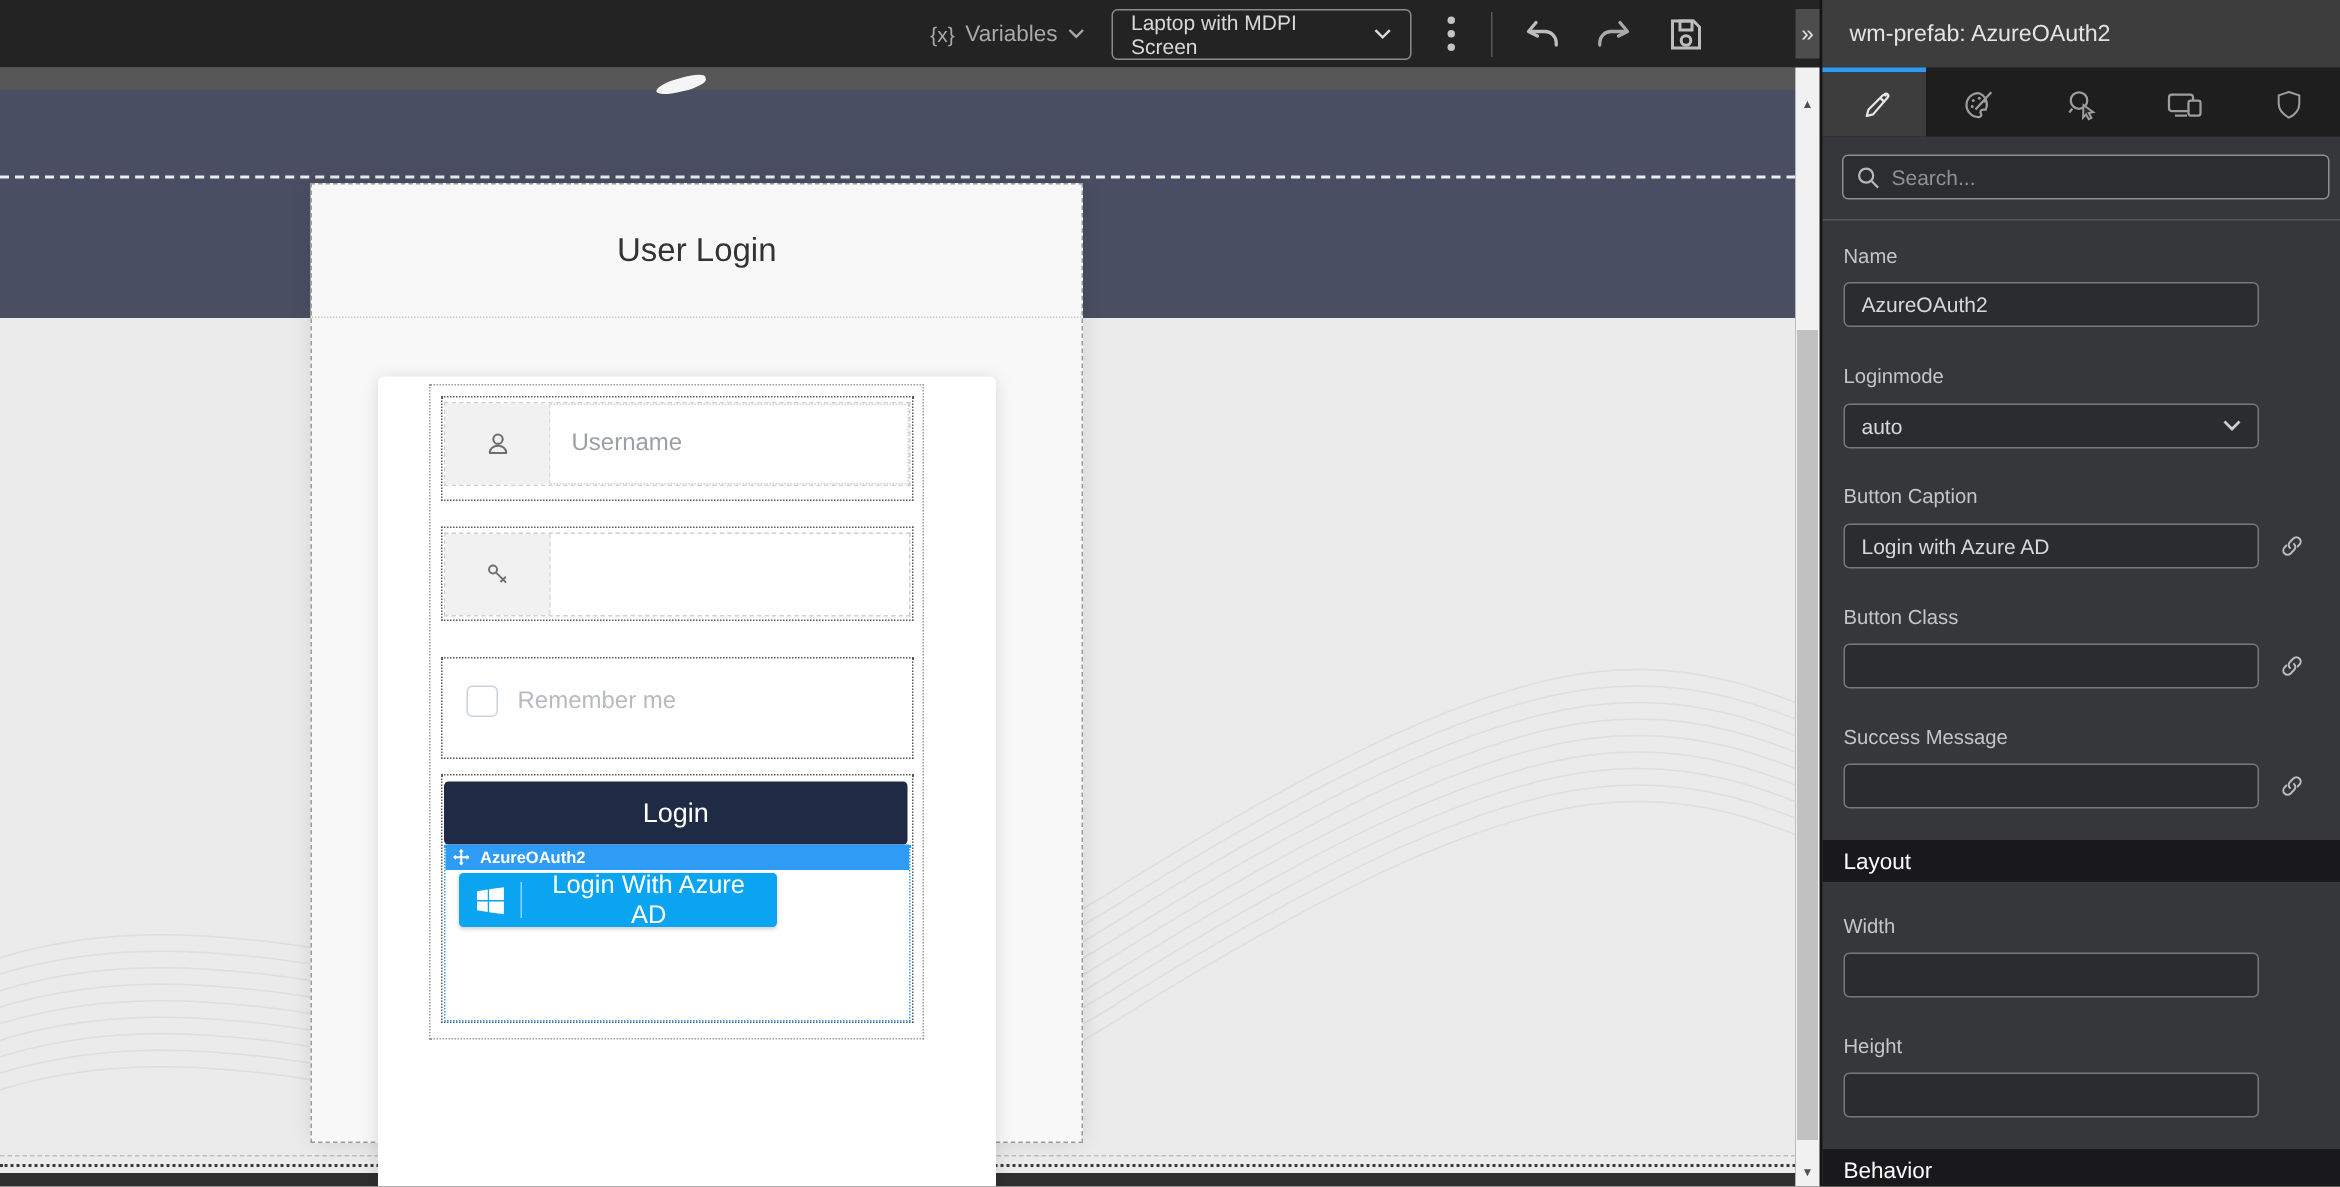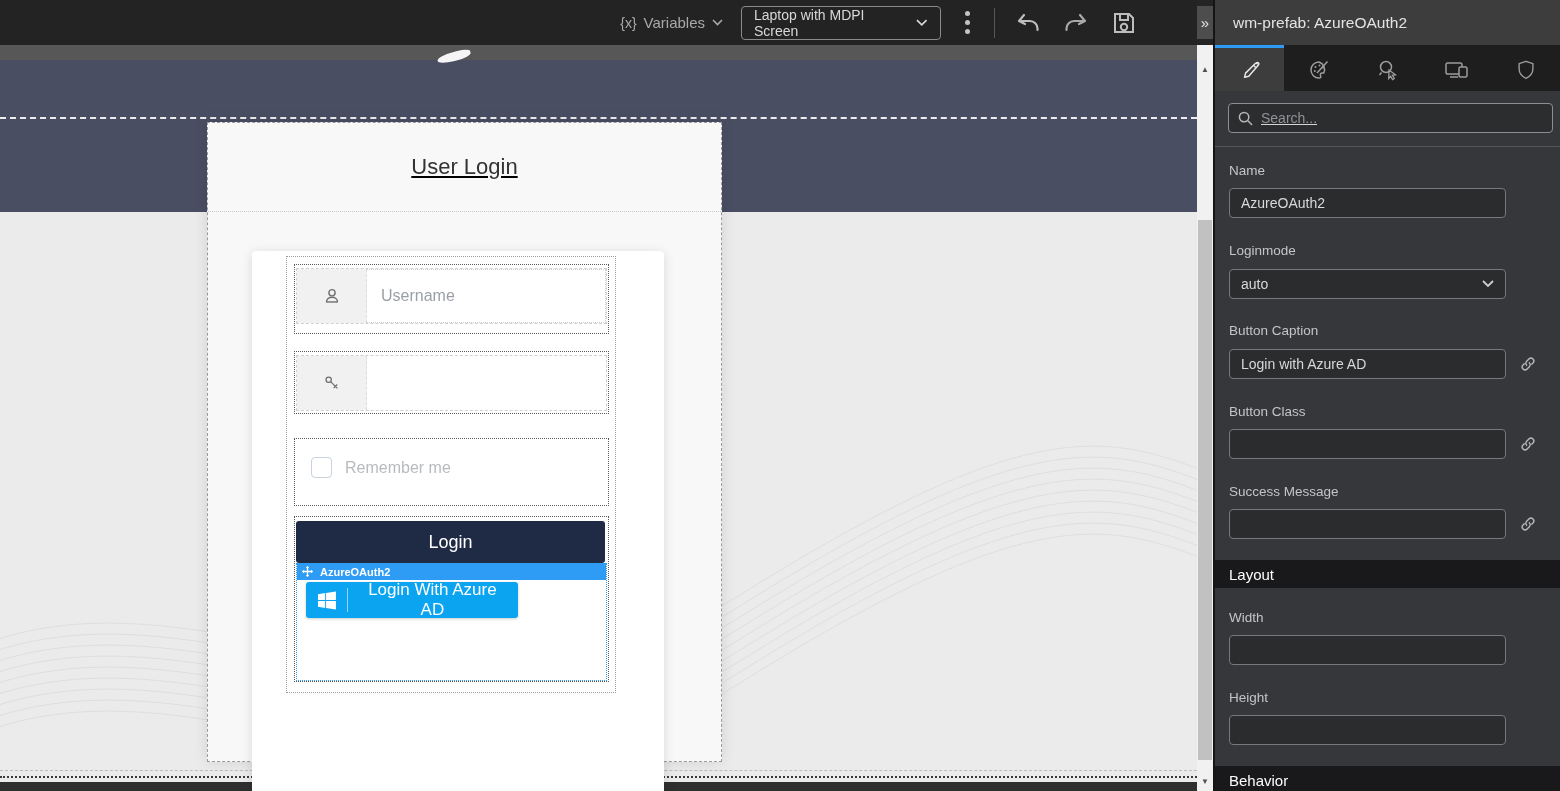--- a/index.html
+++ b/index.html
@@ -24,21 +24,21 @@
 
   
   .canvas { position:absolute; left:0; top:45px; width:1197px; height:746px; background:#ebebeb; overflow:hidden; }
   .strip-grey { position:absolute; left:0; top:0; width:100%; height:15px; background:#575757; }
   .band-navy { position:absolute; left:0; top:15px; width:100%; height:152px; background:#4a4e63; }
   .logo-swoosh { position:absolute; left:437px; top:7px; width:34px; height:9px; background:#f5f5f5; border-radius:60% 40% 50% 50%; transform:rotate(-14deg); }
   .sel-hline { position:absolute; left:0; top:72px; width:100%; border-top:2px dashed rgba(255,255,255,.9); }
   .waves { position:absolute; left:0; bottom:6px; width:1197px; height:420px; }
   .waves path { fill:none; stroke:#dadada; stroke-width:1; opacity:.75; }
 
-  .page-panel { position:absolute; left:207px; top:77px; width:515px; height:640px; background:#f8f8f8; border:1px dashed #9a9a9a; box-shadow:0 0 14px rgba(0,0,0,.10); z-index:5;text-decoration:underline; }
+  .page-panel { position:absolute; left:207px; top:77px; width:515px; height:640px; background:#f8f8f8; border:1px dashed #9a9a9a; box-shadow:0 0 14px rgba(0,0,0,.10); z-index:5; }
   .panel-title { height:89px; display:flex; align-items:center; justify-content:center; font-size:22px; color:#333; border-bottom:1px dotted #c9c9c9; }
   .login-card { position:absolute; left:44px; top:128px; width:412px; height:548px; background:#ffffff; border-radius:4px; box-shadow:0 2px 12px rgba(0,0,0,.13); }
   .form-box { position:absolute; left:34px; top:5px; width:330px; height:437px; border:1px dotted #9b9b9b; padding:7px 6px 0 7px; }
   .f-row { border:1px dotted #5a5a5a; }
   .row-user { height:70px; margin-bottom:17px; padding:3px 1px; }
   .row-pass { height:63px; margin-bottom:24px; padding:3px 1px; }
   .row-remember { height:68px; margin-bottom:10px; padding:18px 0 0 16px; }
   .row-buttons { height:166px; padding:4px 1px 0 1px; }
   .input-group { display:flex; height:56px; border:1px dashed #d0d0d0; }
   .addon { width:70px; background:#f1f1f1; border-right:1px dashed #dcdcdc; display:flex; align-items:center; justify-content:center; }
@@ -69,21 +69,21 @@
   .panel-gap { position:absolute; left:1213px; top:0; width:2px; height:791px; background:#151515; }
 
   
   .inspector { position:absolute; left:1215px; top:0; width:345px; height:791px; background:#35373a; }
   .insp-title { height:45px; background:#3d3d3d; color:#e3e3e3; font-size:15.5px; display:flex; align-items:center; padding-left:18px; }
   .insp-tabs { height:46px; background:#1e1e1e; display:flex; }
   .insp-tab { flex:1; display:flex; align-items:center; justify-content:center; border-top:3px solid transparent; cursor:pointer; }
   .insp-tab.active { background:#3d3d3d; border-top:3px solid #2e9cf4; }
   .insp-body { position:absolute; top:91px; left:0; right:0; bottom:0; overflow:hidden; }
   .search-wrap { margin:12px 7px 0 13px; height:30px; border:1px solid #8c8f92; border-radius:4px; background:#2b2d2f; display:flex; align-items:center; padding:0 9px; gap:8px; }
-  .search-input { flex:1; background:transparent; border:none; outline:none; color:#d5d5d5; font-size:14px; font-family:"Liberation Sans",sans-serif;text-decoration:underline; }
+  .search-input { flex:1; background:transparent; border:none; outline:none; color:#d5d5d5; font-size:14px; font-family:"Liberation Sans",sans-serif; }
   .search-input::placeholder { color:#8f9295; }
   .insp-divider { margin-top:13px; height:1px; background:#55585b; }
   .fld-label { margin:0 0 0 14px; font-size:13.5px; color:#c3c5c7; line-height:16px; }
   .lbl-first { margin-top:16px; }
   .lbl-std { margin-top:25px; }
   .lbl-24 { margin-top:24px; }
   .lbl-22 { margin-top:22px; }
   .fld-input { display:block; margin:9px 0 0 14px; width:277px; height:30px; background:#2a2c2e; border:1px solid #75787c; border-radius:4px; color:#d8d8d8; font-size:14px; padding:0 11px; outline:none; font-family:"Liberation Sans",sans-serif; }
   .mt10 { margin-top:10px; }
   .fld-row { display:flex; align-items:center; }

